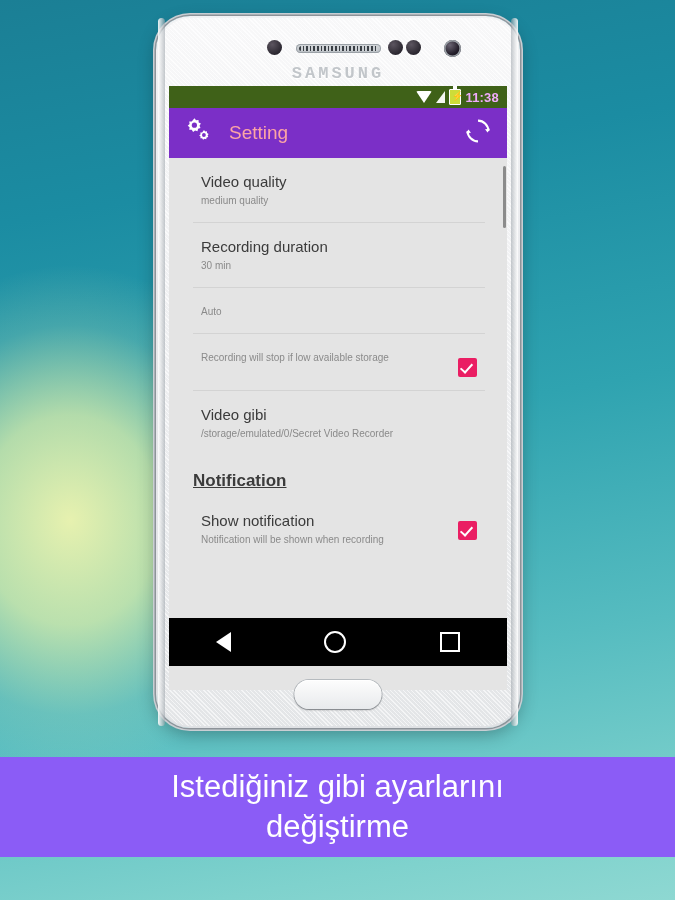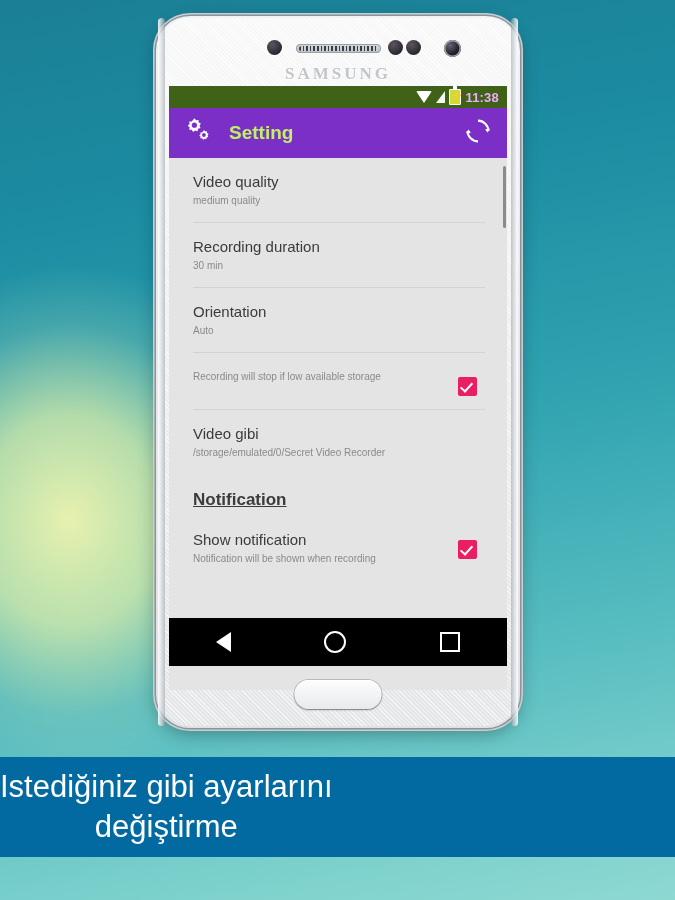--- a/index.html
+++ b/index.html
@@ -32,21 +32,21 @@
     position:absolute;top:2px;bottom:2px;width:7px;border-radius:30px;
     background:linear-gradient(90deg,rgba(255,255,255,0.9),rgba(150,158,165,0.55));
   }
   .bz-l{left:2px;}
   .bz-r{right:2px;background:linear-gradient(270deg,rgba(255,255,255,0.9),rgba(150,158,165,0.55));}
 
   #brand{
     position:absolute;top:48px;left:0;right:0;text-align:center;
     font-size:17px;font-weight:bold;letter-spacing:3px;
     color:#c2c6ca;text-shadow:0 1px 0 #ffffff;
-    font-family:Liberation Serif, serif;
+    font-family:Liberation Mono, monospace;
   }
   .sensor{position:absolute;border-radius:50%;background:radial-gradient(circle at 35% 30%,#5c5560,#2b2730 70%,#191620);}
   #sensor-left{width:15px;height:15px;top:24px;left:111px;}
   #sensor-a{width:15px;height:15px;top:24px;left:232px;}
   #sensor-b{width:15px;height:15px;top:24px;left:250px;}
   #front-camera{width:17px;height:17px;top:24px;left:288px;background:radial-gradient(circle at 34% 30%,#6a6472,#241f2b 55%,#0d0b12 100%);box-shadow:inset 0 0 0 1.6px #9aa0a6;}
   #earpiece{
     position:absolute;top:28px;left:140px;width:85px;height:9px;border-radius:5px;
     background:linear-gradient(180deg,#d7dadd,#b9bec3);
     box-shadow:inset 0 0 0 1px #9ba1a7;
@@ -70,26 +70,26 @@
   #clock{color:#f0abfc;font-size:13px;font-weight:bold;letter-spacing:0.2px;}
   .wifi-tri{width:0;height:0;border-left:8px solid transparent;border-right:8px solid transparent;border-top:12px solid #ffffff;border-radius:2px;}
   .signal-tri{width:0;height:0;border-left:9px solid transparent;border-bottom:12px solid #ffffff;opacity:0.95;}
   .batt{width:10px;height:14px;border:1.5px solid #ffffff;border-radius:1px;position:relative;background:#cddc39;}
   .batt:before{content:"";position:absolute;top:-4px;left:2.5px;width:4px;height:2.5px;background:#ffffff;}
   .batt .bolt{position:absolute;left:2px;top:1px;font-size:9px;line-height:10px;color:#1b3a06;font-weight:bold;}
 
   #appbar{
     height:50px;background:#7b2fc7;display:flex;align-items:center;padding:0 14px;
   }
-  #appbar .title{color:#bef264;font-size:19px;font-weight:bold;margin-left:16px;flex:1;}
+  #appbar .title{color:#fca5a5;font-size:19px;font-weight:normal;margin-left:16px;flex:1;}
 
   #list{
     height:460px;background:#e4e4e4;position:relative;overflow:hidden;
   }
-  .row{padding:14px 22px 13px 24px;position:relative;display:flex;align-items:flex-start;}
+  .row{padding:14px 22px 13px 32px;position:relative;display:flex;align-items:flex-start;}
   .row .texts{flex:1;padding-right:8px;}
   .row .t1{font-size:15px;color:#3b3b3b;line-height:19px;}
   .row .t2{font-size:10px;color:#8a8a8a;line-height:16px;margin-top:2px;}
   .divider{height:1px;background:#d3d3d3;margin:0 22px 0 24px;}
   .cb{
     width:19px;height:19px;background:#ea1e63;border-radius:2px;
     position:relative;flex:0 0 auto;margin-top:10px;margin-right:8px;
   }
   .cb:after{
     content:"";position:absolute;left:5px;top:3px;width:5px;height:10px;
@@ -110,22 +110,22 @@
 
   #home-button{
     position:absolute;left:50%;transform:translateX(-50%);bottom:19px;
     width:87px;height:29px;border-radius:15px;
     background:linear-gradient(180deg,#fdfdfd,#e8eaec);
     box-shadow:inset 0 1px 0 #ffffff, 0 1px 2px rgba(0,0,0,0.35), 0 0 0 1px #b9bec3;
   }
 
   
   #banner{
-    position:absolute;left:0;right:0;top:757px;height:100px;background:#0369a1;
-    display:flex;align-items:center;
+    position:absolute;left:0;right:0;top:757px;height:100px;background:#8b5cf6;
+    display:flex;align-items:center;justify-content:center;
   }
   #banner .txt{
     color:#ffffff;font-size:31px;line-height:40px;text-align:center;font-weight:normal;
   }
 </style>
 </head>
 <body>
 
 <div id="bg"></div>
 
@@ -188,21 +188,20 @@
       <div class="row">
         <div class="texts">
           <div class="t1">Recording duration</div>
           <div class="t2">30 min</div>
         </div>
       </div>
       <div class="divider"></div>
 
       <div class="row">
         <div class="texts">
-          <div class="t1">Orientation</div>
           <div class="t2">Auto</div>
         </div>
       </div>
       <div class="divider"></div>
 
       <div class="row">
         <div class="texts">
           <div class="t2">Recording will stop if low available storage</div>
         </div>
         <div class="cb"></div>

